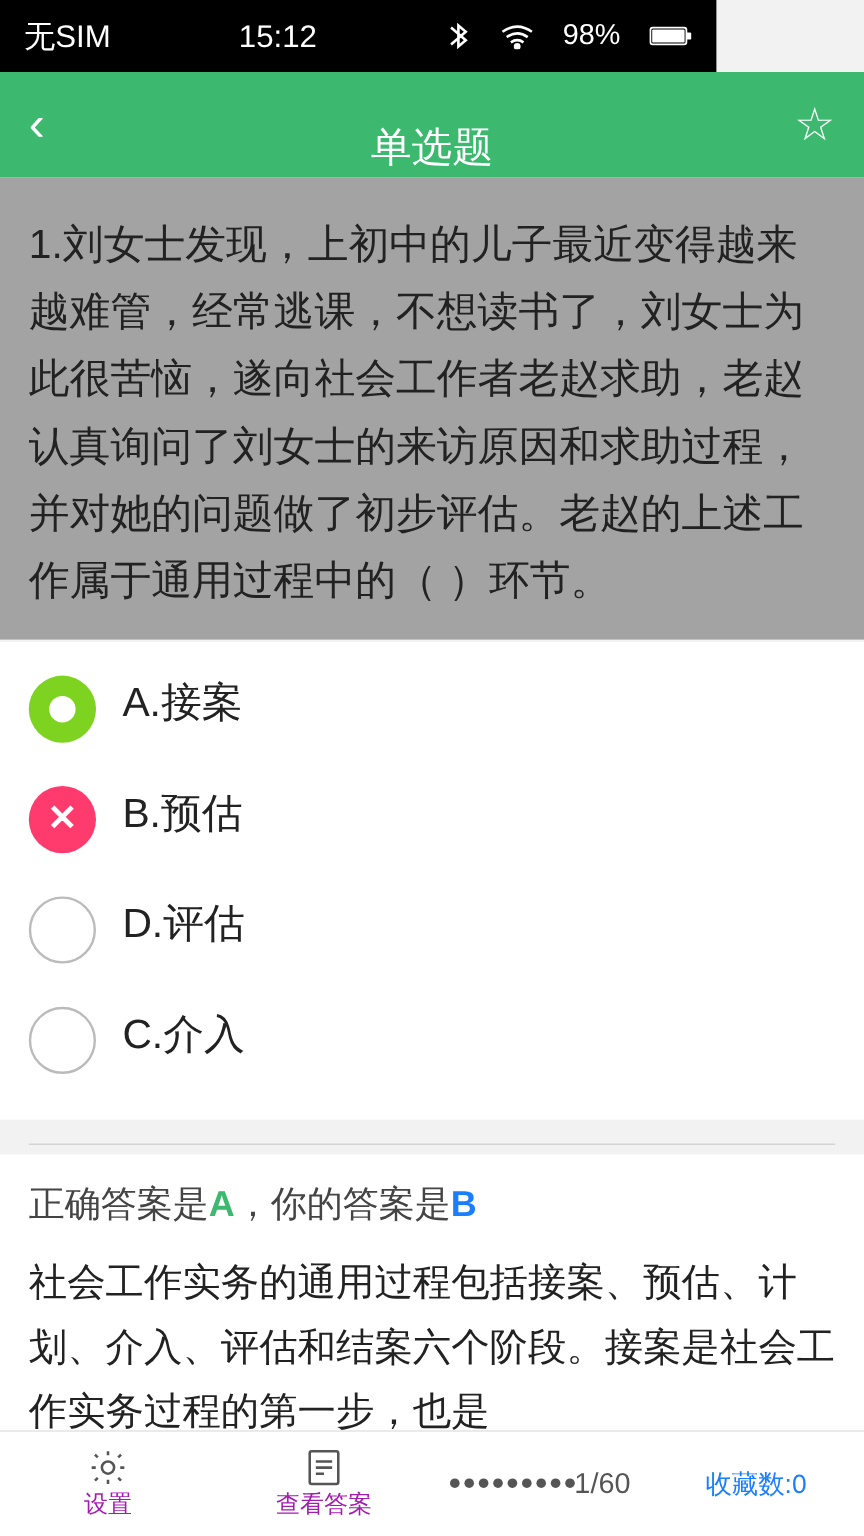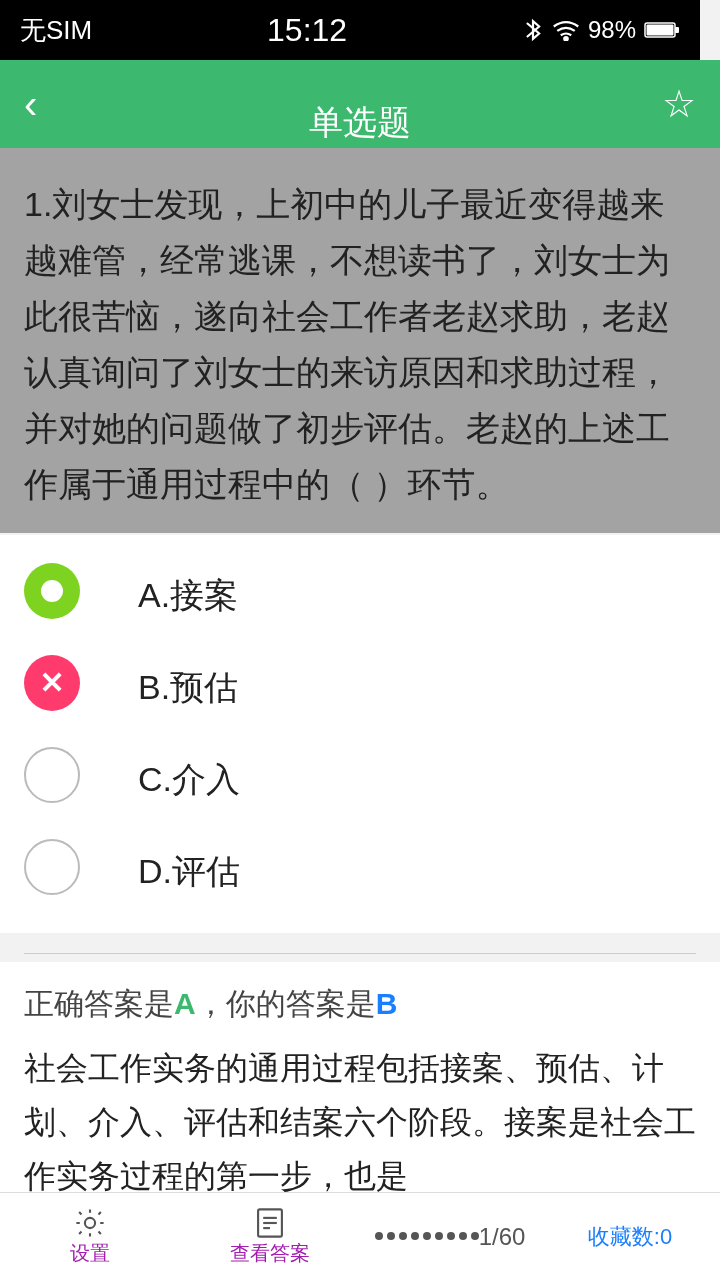--- a/index.html
+++ b/index.html
@@ -8,36 +8,36 @@
       width: 720px;
       min-height: 1280px;
       font-family: "PingFang SC", "Helvetica Neue", Arial, sans-serif;
       background: #f2f2f2;
       font-size: 32px;
       color: #222;
     }
 
     
     .status-bar {
-      width: 700px;
+      width: 597px;
       height: 60px;
       background: #000;
       display: flex;
       align-items: center;
       justify-content: space-between;
       padding: 0 20px;
       color: #fff;
       font-size: 26px;
     }
     .status-bar-left { font-size: 26px; }
-    .status-bar-center { font-size: 32px; }
+    .status-bar-center { font-size: 26px; }
     .status-bar-right {
       display: flex;
       align-items: center;
-      gap: 8px;
+      gap: 24px;
       font-size: 24px;
     }
 
     
     .header {
       width: 720px;
       height: 88px;
       background: #3cb96e;
       display: flex;
       align-items: center;
@@ -76,24 +76,23 @@
     }
 
     
     .options-area {
       background: #fff;
       margin-top: 2px;
       padding: 10px 24px 20px 24px;
     }
     .option-item {
       display: flex;
-      align-items: flex-end;
+      align-items: flex-start;
       padding: 18px 0;
       cursor: pointer;
-      gap: 36px;
     }
     .option-icon {
       width: 56px;
       height: 56px;
       border-radius: 50%;
       display: flex;
       align-items: center;
       justify-content: center;
       margin-right: 22px;
       flex-shrink: 0;
@@ -275,26 +274,26 @@
 
   <div class="option-item">
     <div class="option-icon option-icon-pink">
       <span class="x-icon">✕</span>
     </div>
     <span class="option-label">B.预估</span>
   </div>
 
   <div class="option-item">
     <div class="option-icon option-icon-empty"></div>
-    <span class="option-label">C.介入</span>
+    <span class="option-label">D.评估</span>
   </div>
 
   <div class="option-item">
     <div class="option-icon option-icon-empty"></div>
-    <span class="option-label">D.评估</span>
+    <span class="option-label">C.介入</span>
   </div>
 
 </div>
 
 <div class="section-divider">
   <div class="section-divider-line"></div>
   <div class="section-divider-line"></div>
 </div>
 
 <div class="explanation-area">

